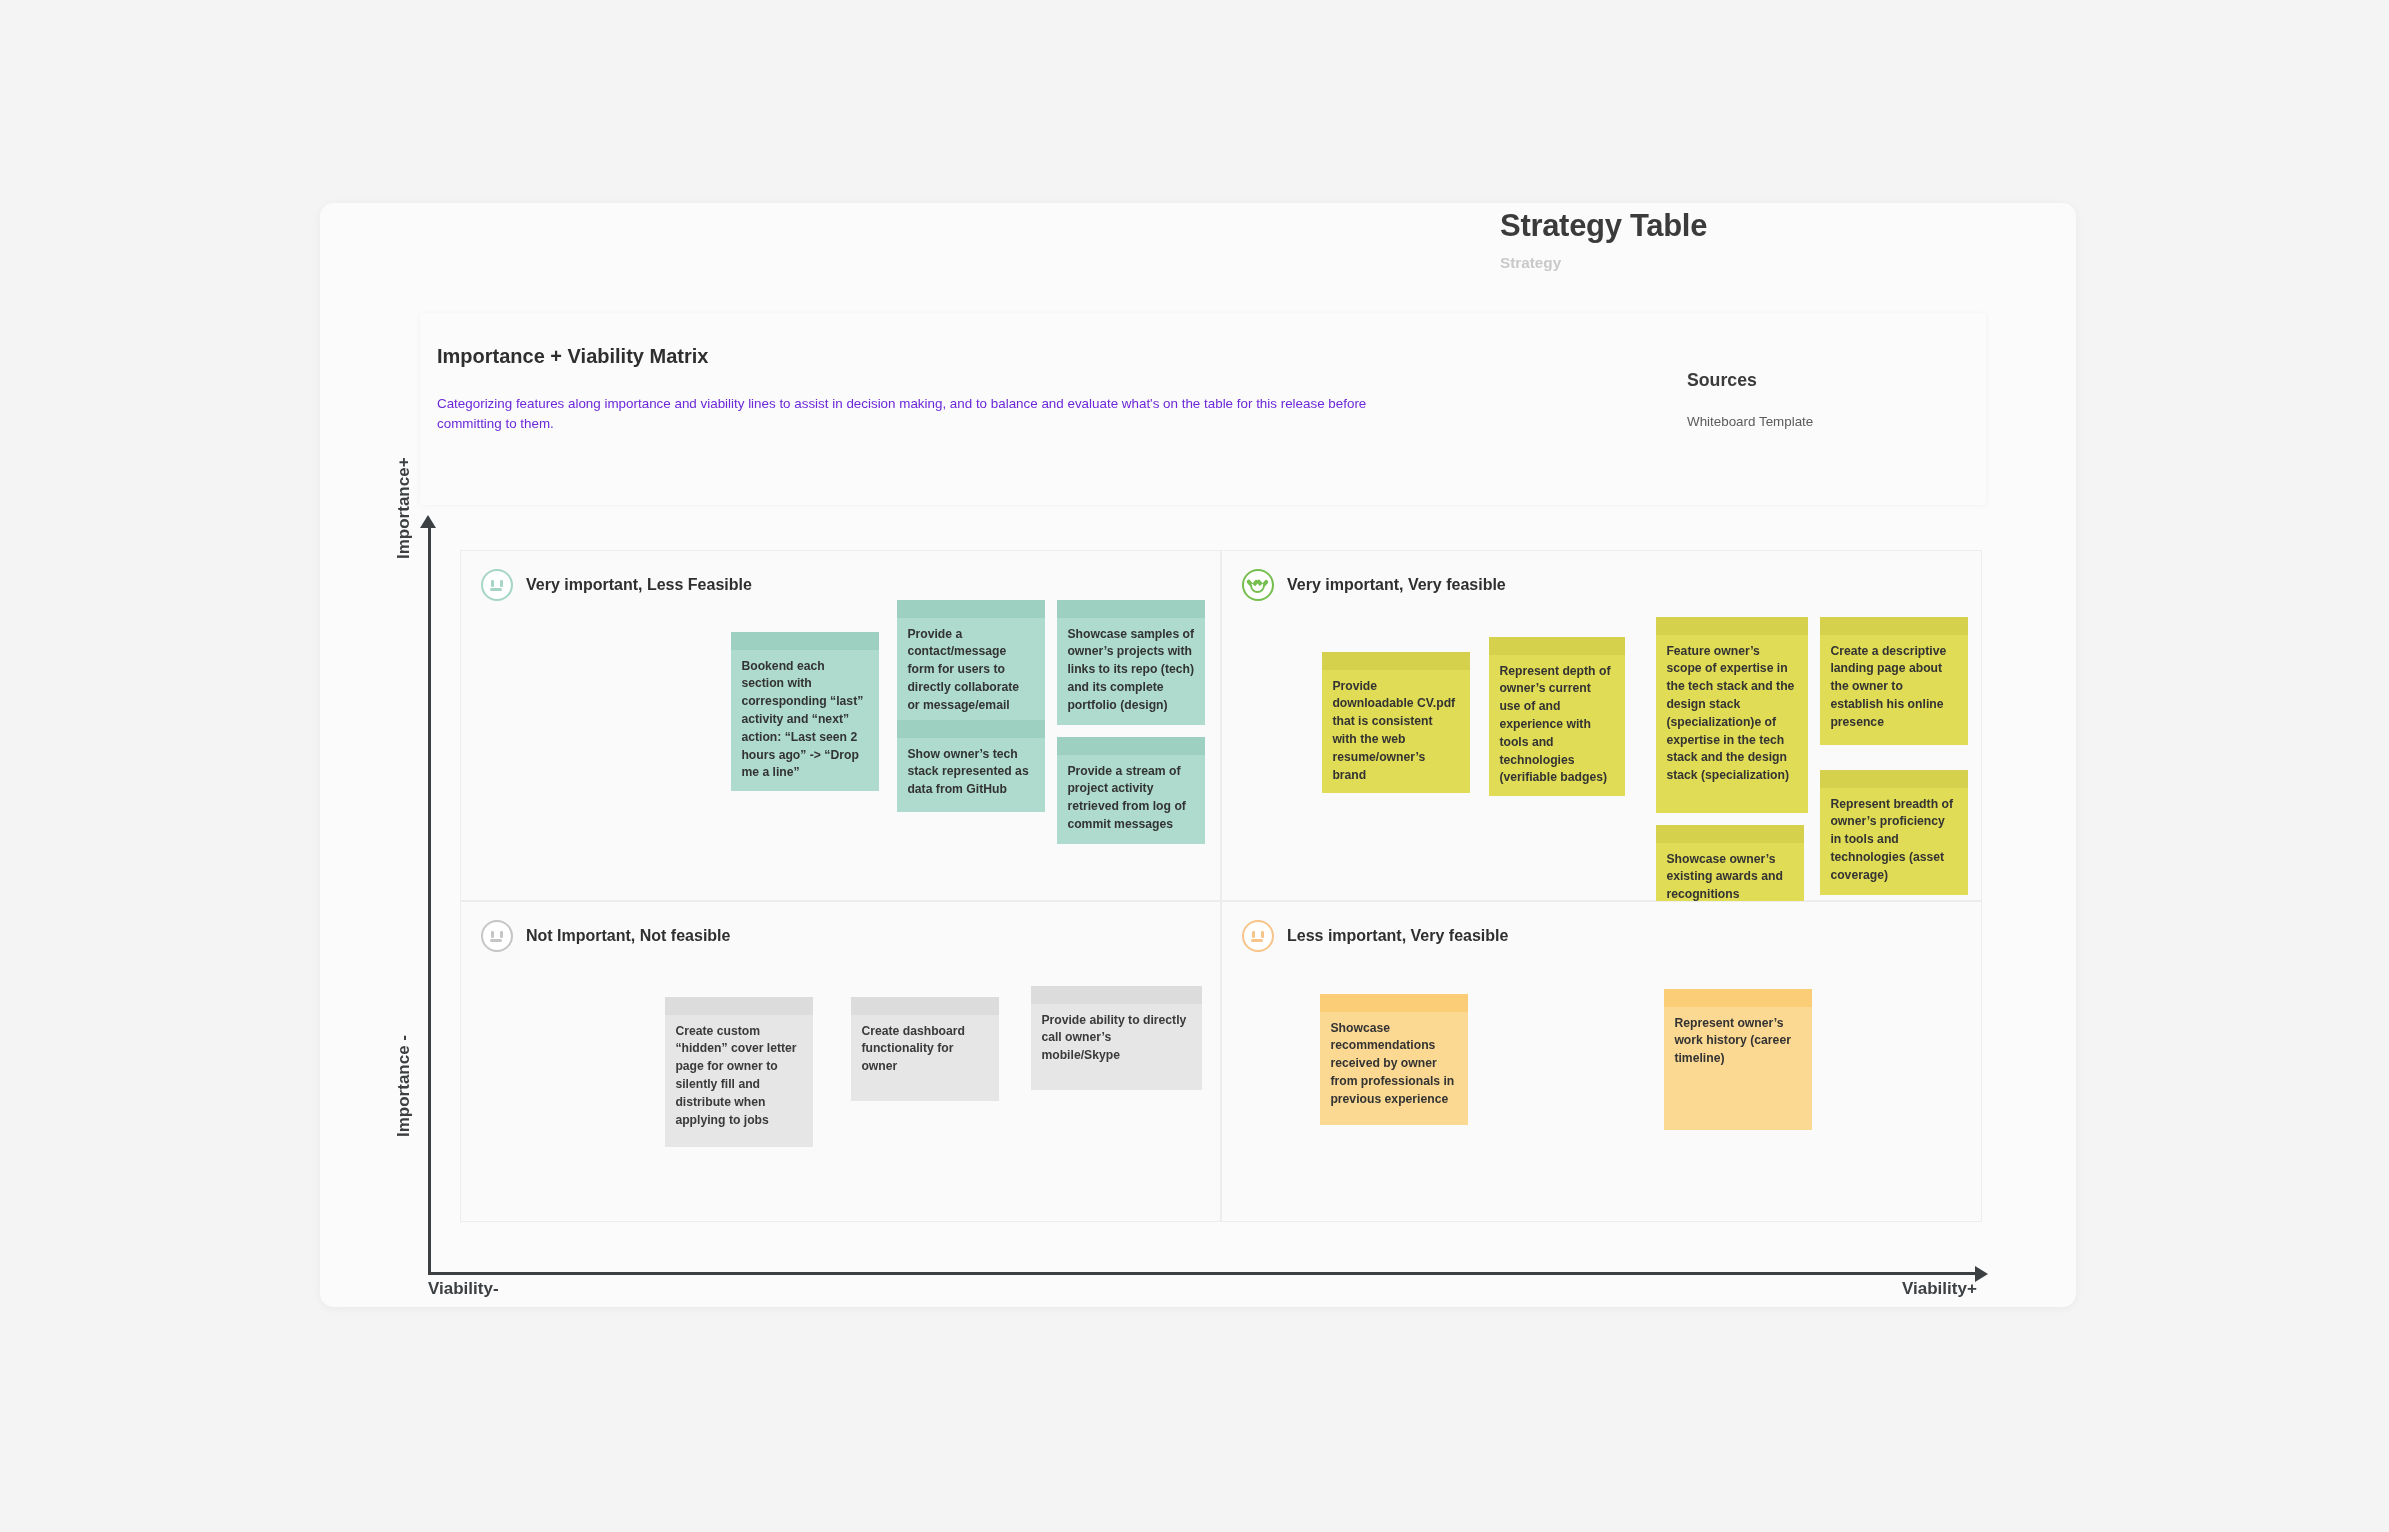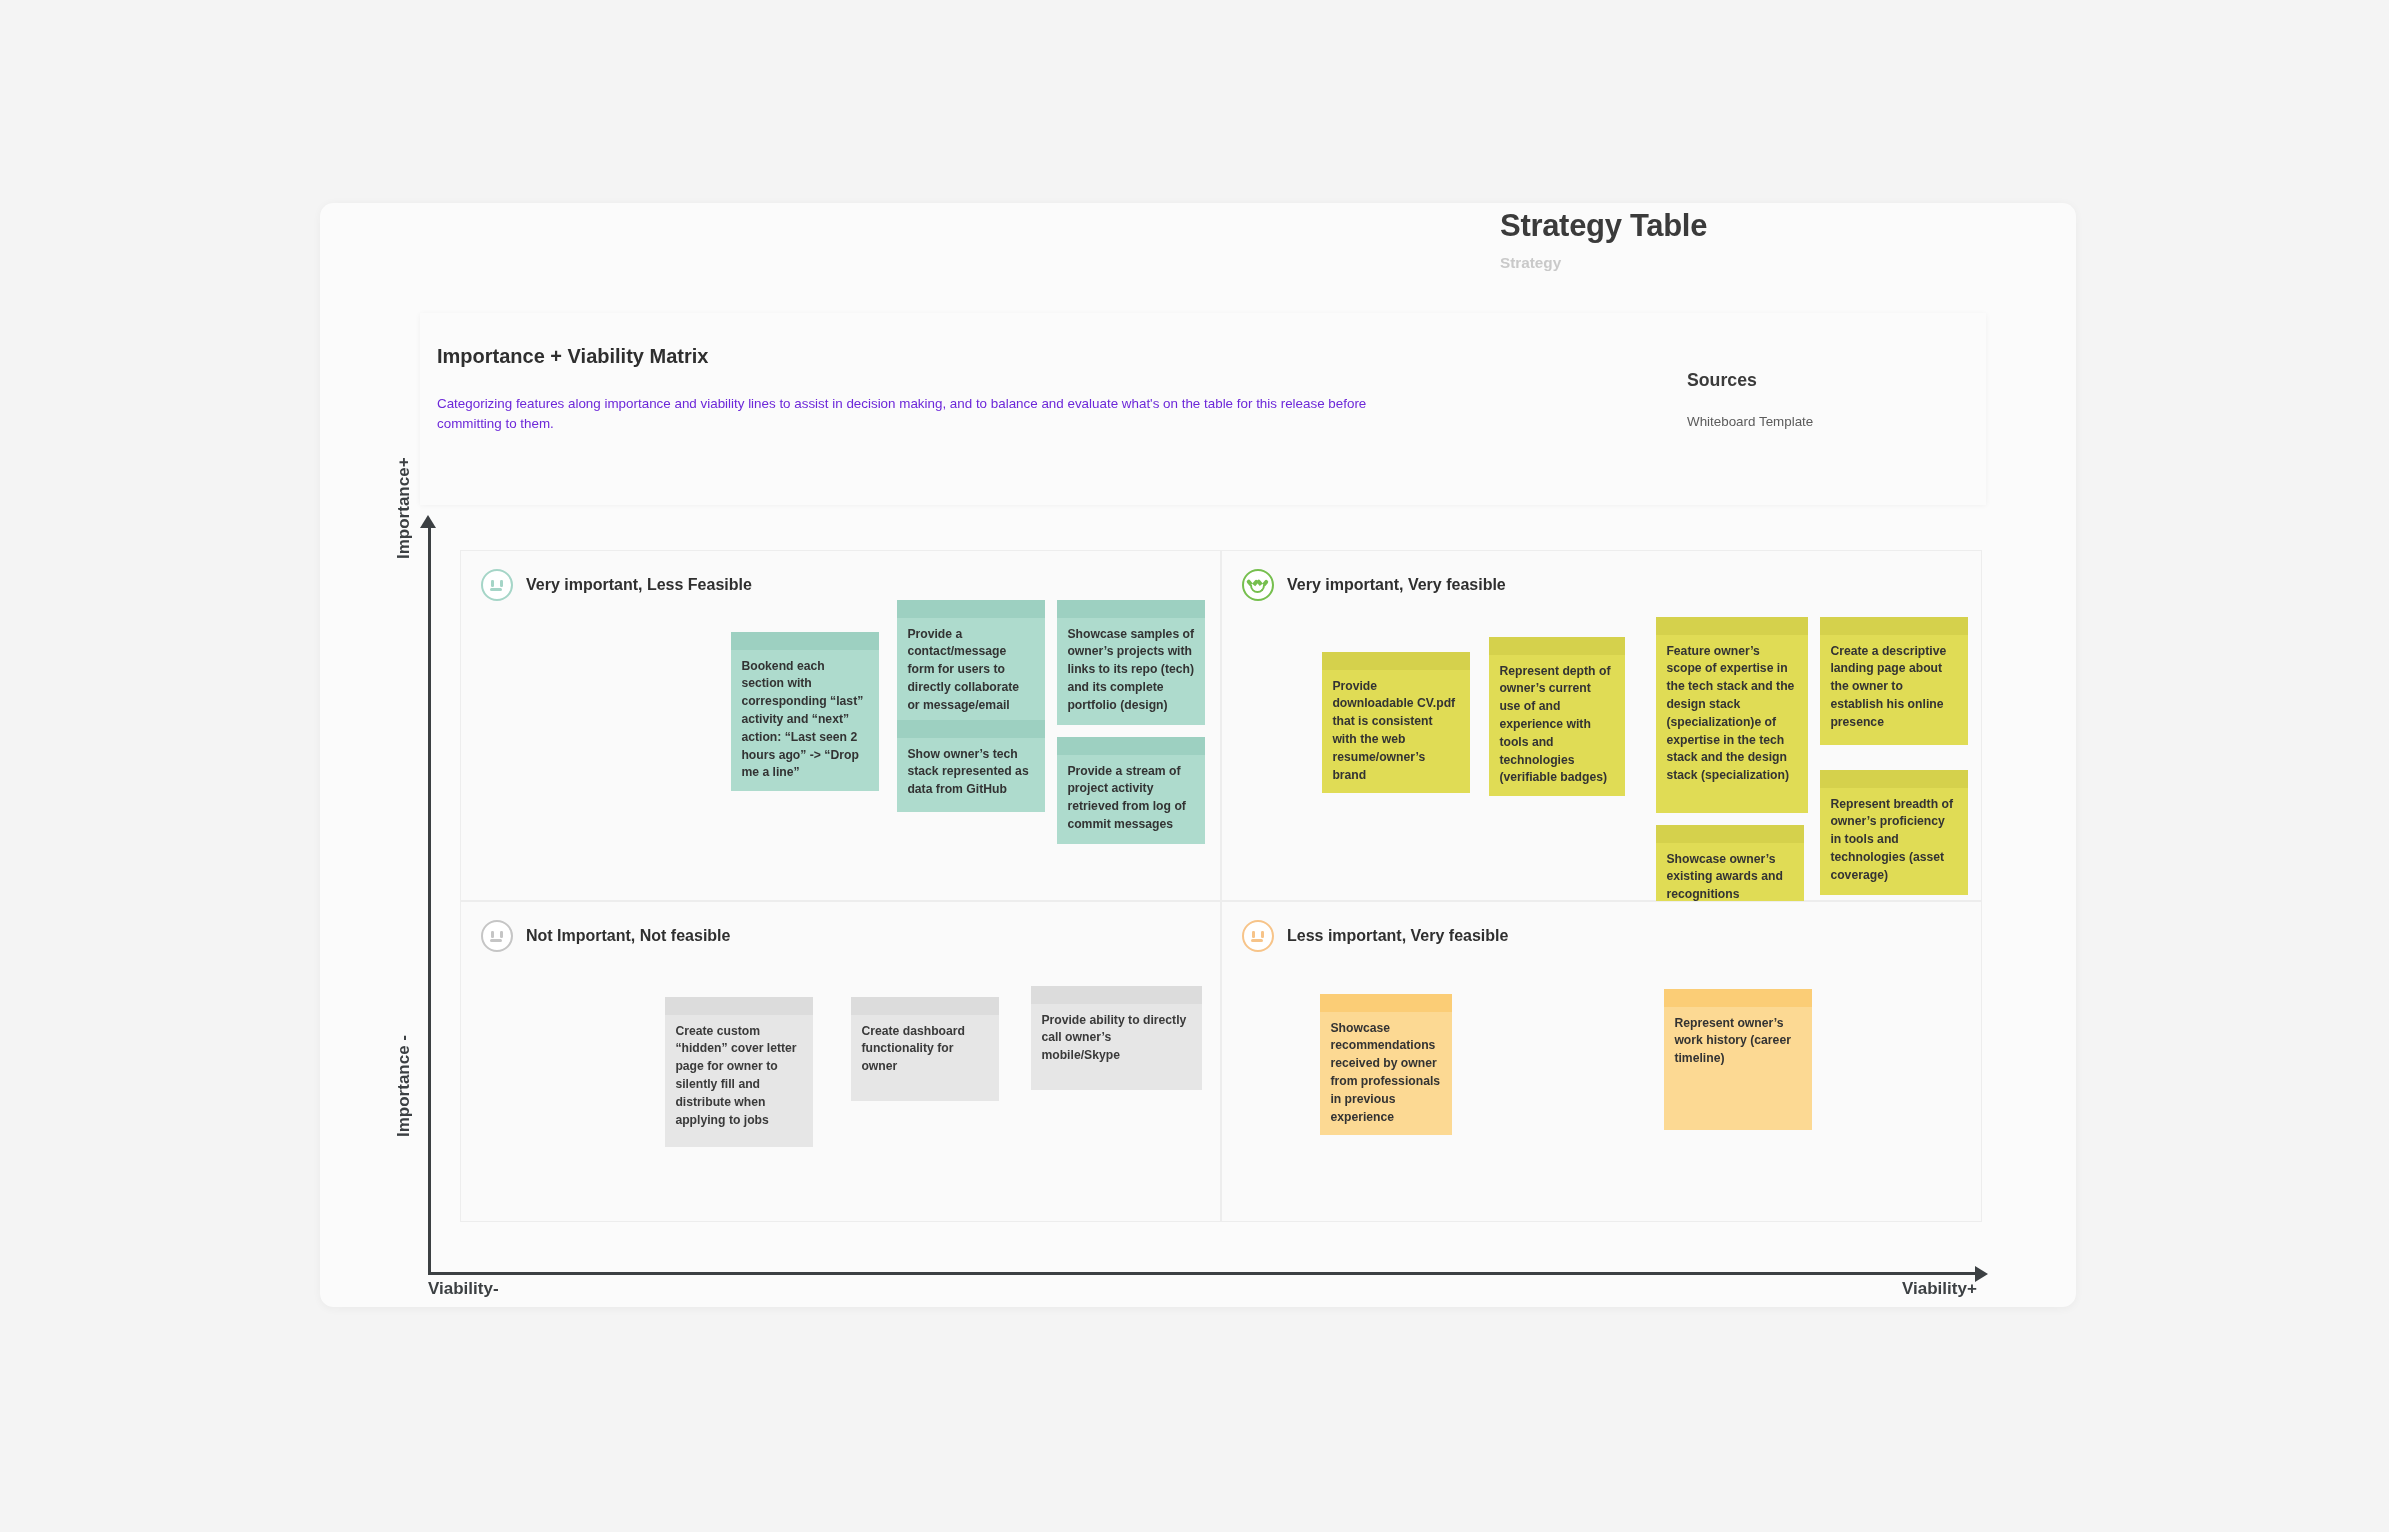--- a/index.html
+++ b/index.html
@@ -297,21 +297,21 @@
       </div>
       <div class="quad">
         <div class="quad-head">
           <div class="face orange">
             <span class="eye l"></span>
             <span class="eye r"></span>
             <span class="mouth"></span>
           </div>
           <div class="quad-title">Less important, Very feasible</div>
         </div>
-        <div class="note orange" style="left: 98px; top: 92px; width: 132px; min-height: 131px;">
+        <div class="note orange" style="left: 98px; top: 92px; width: 148px; min-height: 131px;">
           <div class="cap"></div>
           <div class="body">Showcase recommendations received by owner from professionals in previous experience</div>
         </div>
         <div class="note orange" style="left: 442px; top: 87px; width: 148px; min-height: 141px;">
           <div class="cap"></div>
           <div class="body">Represent owner’s work history (career timeline)</div>
         </div>
       </div>
     </div>
 

